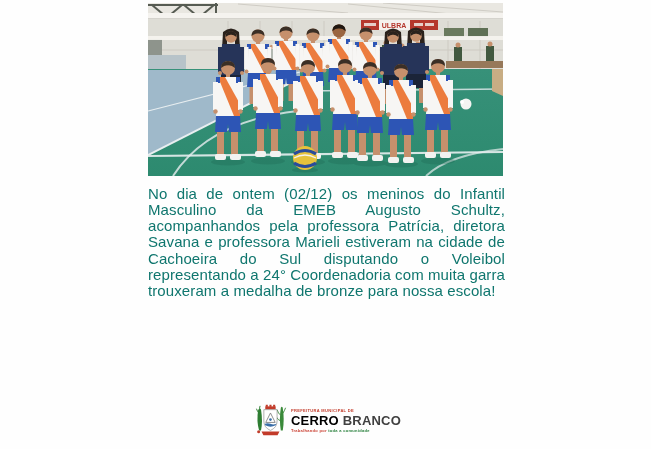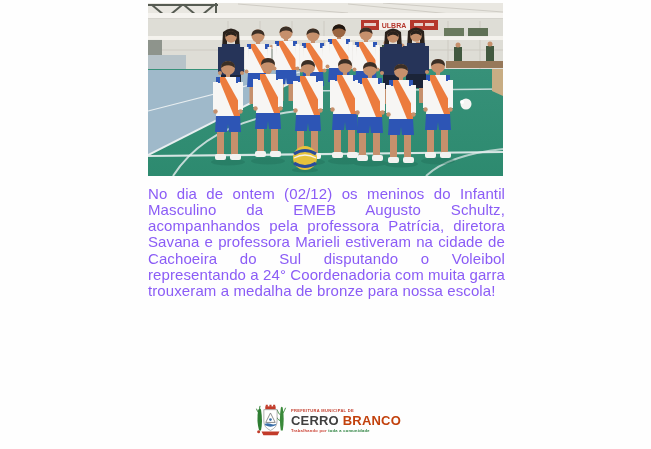--- a/index.html
+++ b/index.html
@@ -4,34 +4,34 @@
 <style>
   html,body{margin:0;padding:0;background:#ffffff;}
   #page{
     position:relative;width:651px;height:449px;background:#fefefe;
     font-family:"Liberation Sans", sans-serif;overflow:hidden;
   }
   .photo{position:absolute;left:148px;top:3px;width:355px;height:173px;}
   .photo svg{display:block;width:100%;height:100%;}
   .text-block{
     position:absolute;left:148px;top:186px;width:357px;
-    color:#8b5cf6;font-size:15px;line-height:16.15px;
+    color:#0f766e;font-size:15px;line-height:16.15px;
     text-align:justify;text-align-last:left;letter-spacing:.1px;
   }
   .text-block p{margin:0;}
   .logo{
     position:absolute;left:50%;top:401px;transform:translateX(-49%);
     display:flex;align-items:center;gap:4px;
   }
   .arms{width:34px;height:40px;}
   .logo-text{display:flex;flex-direction:column;line-height:1;}
   .org-line{font-size:4px;font-weight:bold;color:#c23b2a;letter-spacing:.35px;margin-bottom:1.5px;}
   .logo-name{font-size:13px;font-weight:bold;letter-spacing:.2px;white-space:nowrap;}
-  .cerro{color:#404040;}
-  .branco{color:#c2410c;}
+  .cerro{color:#000000;}
+  .branco{color:#404040;}
   .slogan{font-size:4px;font-weight:bold;margin-top:2px;letter-spacing:.3px;}
   .slogan-red{color:#c8392b;}
   .slogan-green{color:#1e7a33;}
 </style>
 </head>
 <body>
 
 <div id="page">
 
   <div class="photo">

